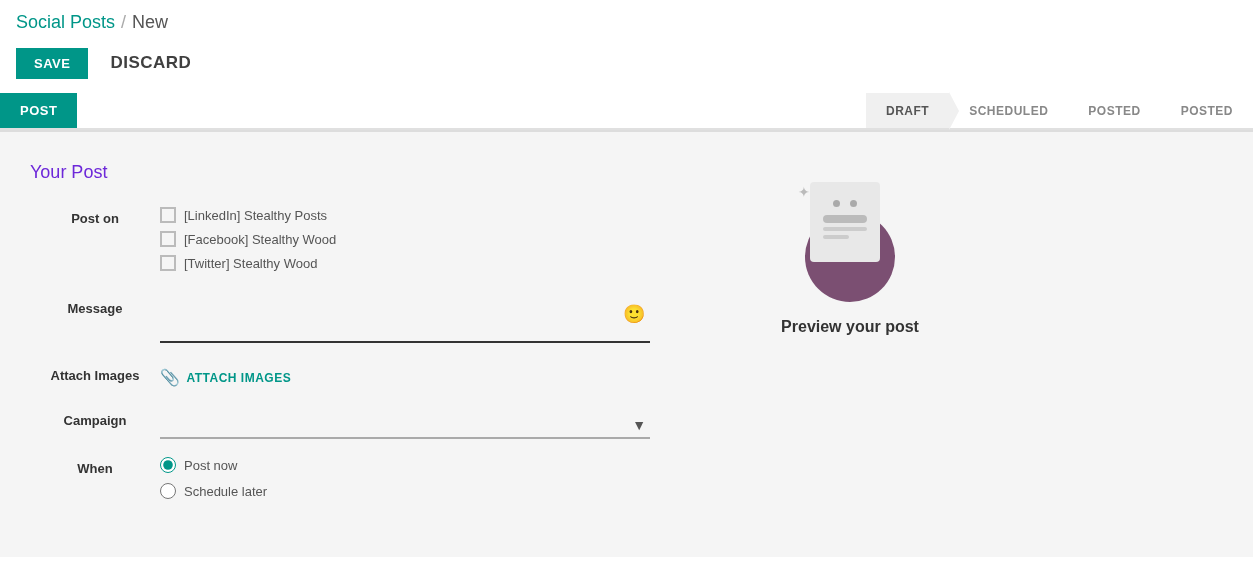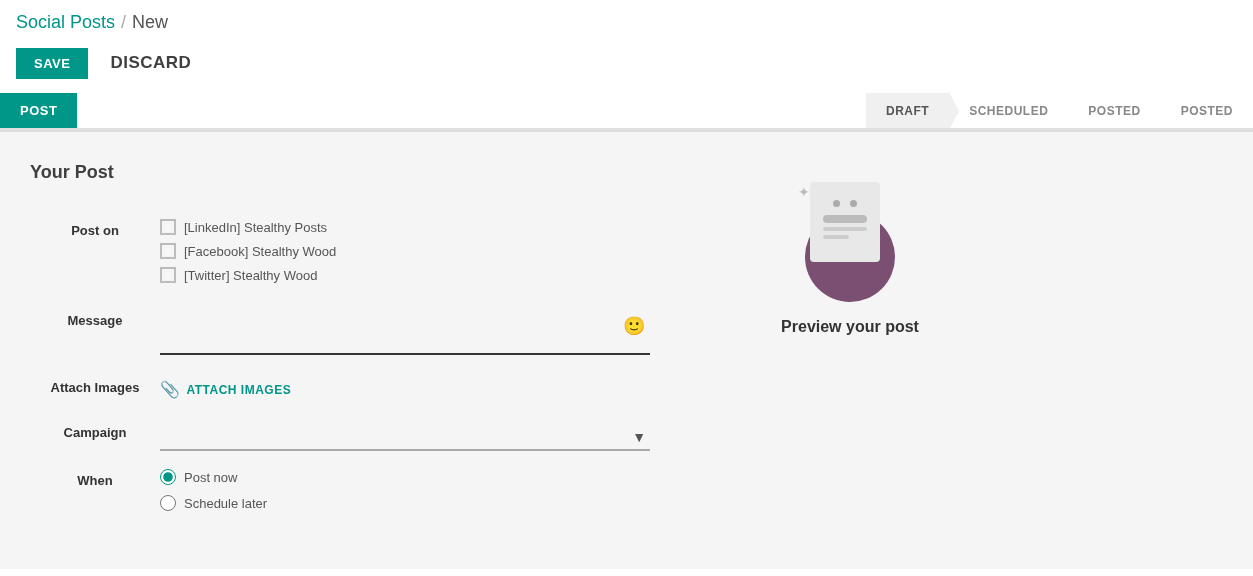--- a/index.html
+++ b/index.html
@@ -40,21 +40,21 @@
       border-left: 10px solid #f0f0f0;
       border-top: 19px solid transparent;
       border-bottom: 19px solid transparent;
       z-index: 2;
     }
 
     .main-content { background: #f5f5f5; padding: 30px 30px; min-height: 420px; border-top: 1px solid #ddd; }
     .content-wrapper { display: flex; gap: 40px; }
 
     .form-section { flex: 1; max-width: 620px; }
-    .section-title { font-size: 18px; font-weight: 700; color: #404040; margin-bottom: 36px; }
+    .section-title { font-size: 18px; font-weight: 400; color: #6d28d9; margin-bottom: 24px; }
 
     .form-row { display: flex; margin-bottom: 18px; }
     .form-label { min-width: 130px; font-weight: 700; font-size: 13px; color: #333; padding-top: 4px; text-align: center; }
 
     .form-fields { flex: 1; }
 
     .checkbox-row { display: flex; align-items: center; gap: 8px; margin-bottom: 8px; font-size: 13px; color: #555; }
     .checkbox-row input[type="checkbox"] { width: 16px; height: 16px; border: 2px solid #bbb; appearance: none; -webkit-appearance: none; cursor: pointer; position: relative; }
     .checkbox-row input[type="checkbox"]:checked { background: #009688; border-color: #009688; }
     .checkbox-row input[type="checkbox"]:checked::after { content: '✓'; position: absolute; top: -2px; left: 1px; color: #fff; font-size: 11px; }

